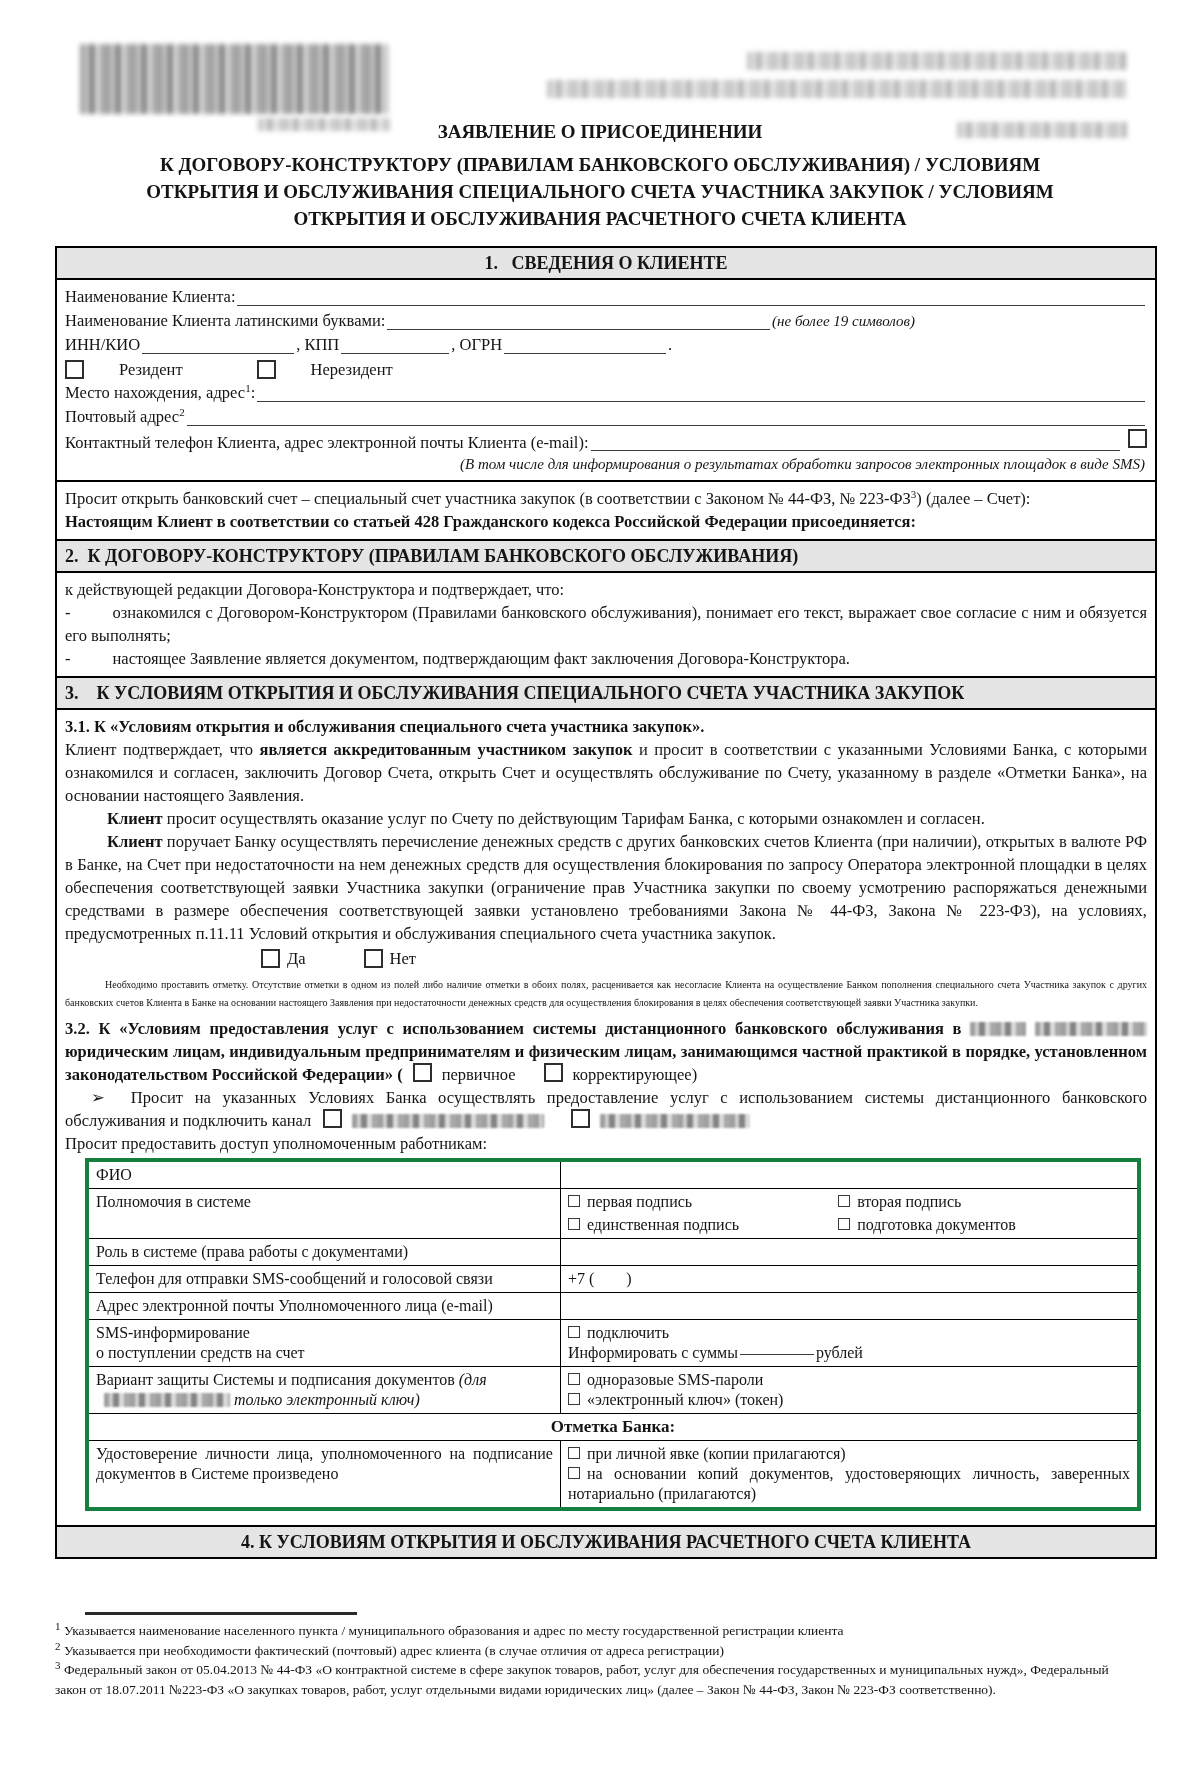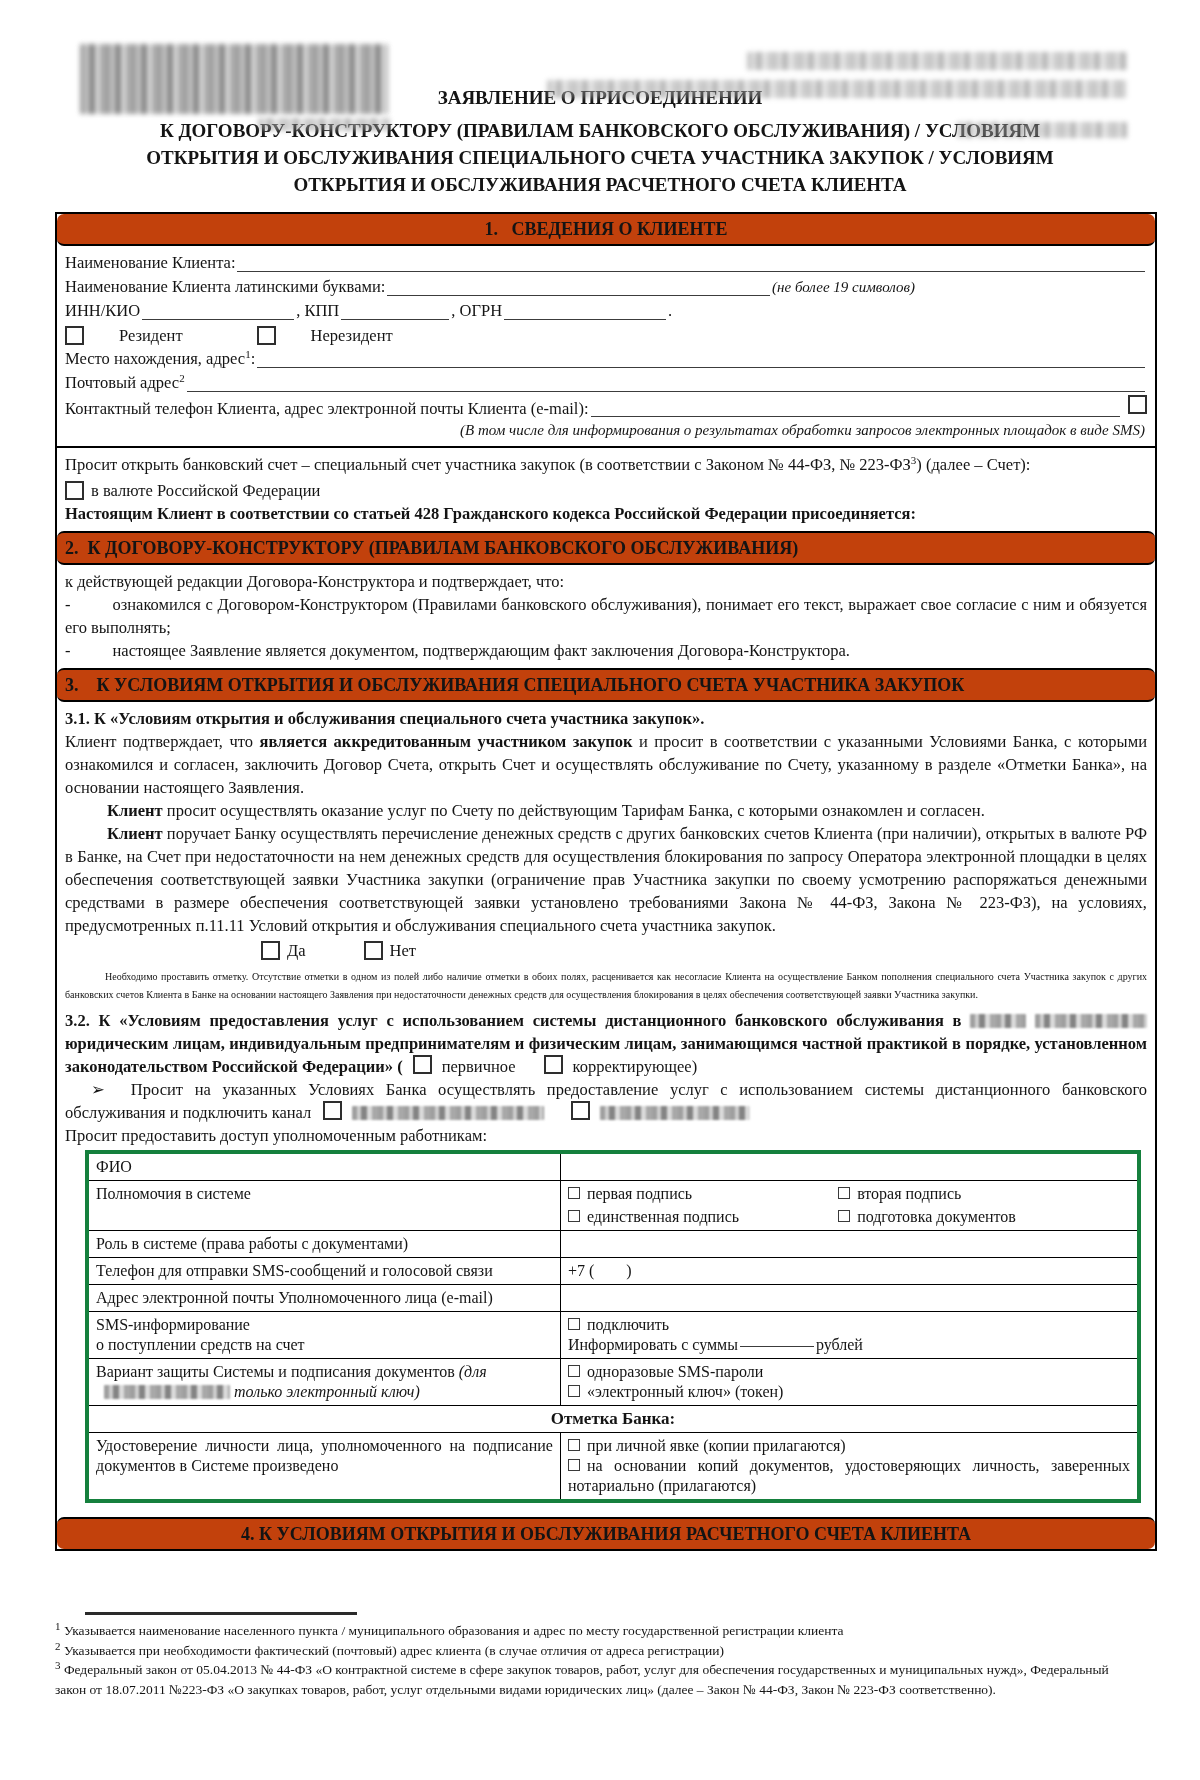--- a/index.html
+++ b/index.html
@@ -8,26 +8,26 @@
         overflow:hidden;}
   
   .redact, .blob{
     background:repeating-linear-gradient(90deg,#8f8f8f 0 5px,#c6c6c6 5px 9px,#6f6f6f 9px 15px,#d4d4d4 15px 20px,#9a9a9a 20px 26px);
     filter:blur(1.3px);opacity:.85;border-radius:1px;
   }
   .redact{display:inline-block;height:14px;vertical-align:-2px;}
   .blob{position:absolute;filter:blur(2.6px);}
   .blob.light{opacity:.5;}
   
-  .title{margin:86px 0 0;text-align:center;font-size:19px;font-weight:bold;line-height:24px;}
+  .title{margin:120px 0 0;text-align:center;font-size:19px;font-weight:bold;line-height:24px;}
   .subtitle{margin-top:7px;text-align:center;font-size:19px;font-weight:bold;line-height:27px;}
   
   .formbox{position:relative;margin:14px 43px 0 55px;border:2px solid #000;}
-  .bar{background:#c2410c;border-top:2px solid #000;border-bottom:2px solid #000;
-       font-weight:bold;font-size:18px;line-height:22px;padding:4px 8px;border-radius:7px;}
+  .bar{background:#e5e5e5;border-top:2px solid #000;border-bottom:2px solid #000;
+       font-weight:bold;font-size:18px;line-height:22px;padding:4px 8px;}
   .bar.first{border-top:none;}
   .bar.center{text-align:center;}
   .pad{padding:5px 8px 6px 8px;}
   .line{display:flex;align-items:baseline;min-height:24px;}
   .fill{border-bottom:1.6px solid #3c3c3c;align-self:stretch;margin:0 2px;position:relative;top:-3px;}
   .fill.grow{flex:1;}
   .spacer{flex:0 0 auto;}
   .grow-sp{flex:1;}
   .it{font-style:italic;}
   .sm-it{font-style:italic;font-size:15px;}
@@ -124,24 +124,20 @@
         <span class="fill grow"></span>
         <span class="cb" style="margin:0 0 0 6px;"></span>
       </div>
       <div class="smsnote sm-it">(В том числе для информирования о результатах обработки запросов электронных площадок  в виде SMS)</div>
     </div>
 
     <div class="pad topline">
       <div class="just">
         <span>Просит открыть банковский счет – специальный счет участника закупок (в соответствии с Законом № 44-ФЗ, № 223-ФЗ</span><sup>3</sup><span>) (далее – Счет):</span>
       </div>
-      <div class="line" style="align-items:center;margin-top:2px;">
-        <span class="cb"></span>
-        <span>в валюте Российской Федерации</span>
-      </div>
       <div class="b">Настоящим Клиент в соответствии со статьей 428 Гражданского кодекса Российской Федерации присоединяется:</div>
     </div>
 
     <div class="bar">2.&nbsp;&nbsp;К ДОГОВОРУ-КОНСТРУКТОРУ (ПРАВИЛАМ БАНКОВСКОГО ОБСЛУЖИВАНИЯ)</div>
 
     <div class="pad">
       <div>к действующей редакции Договора-Конструктора и подтверждает, что:</div>
       <div class="just">
         <span>-</span><span class="tab"></span><span>ознакомился с Договором-Конструктором (Правилами банковского обслуживания), понимает его текст, выражает свое согласие с ним и обязуется его выполнять;</span>
       </div>

